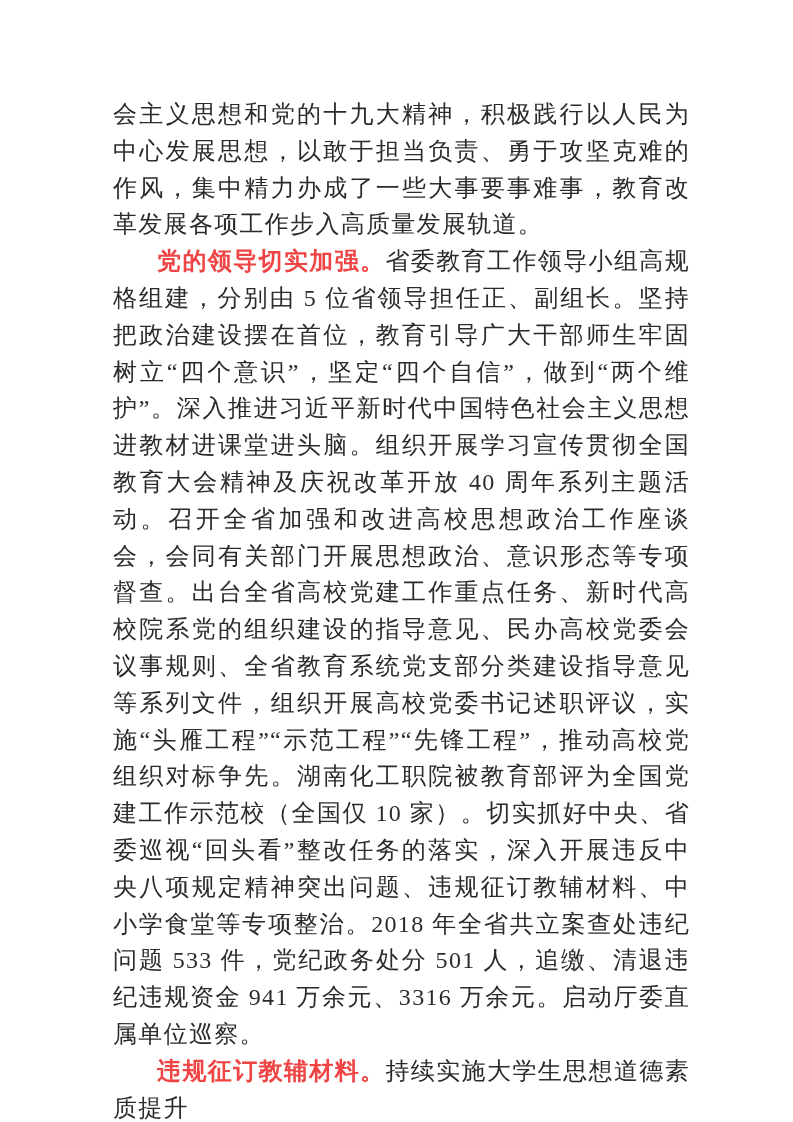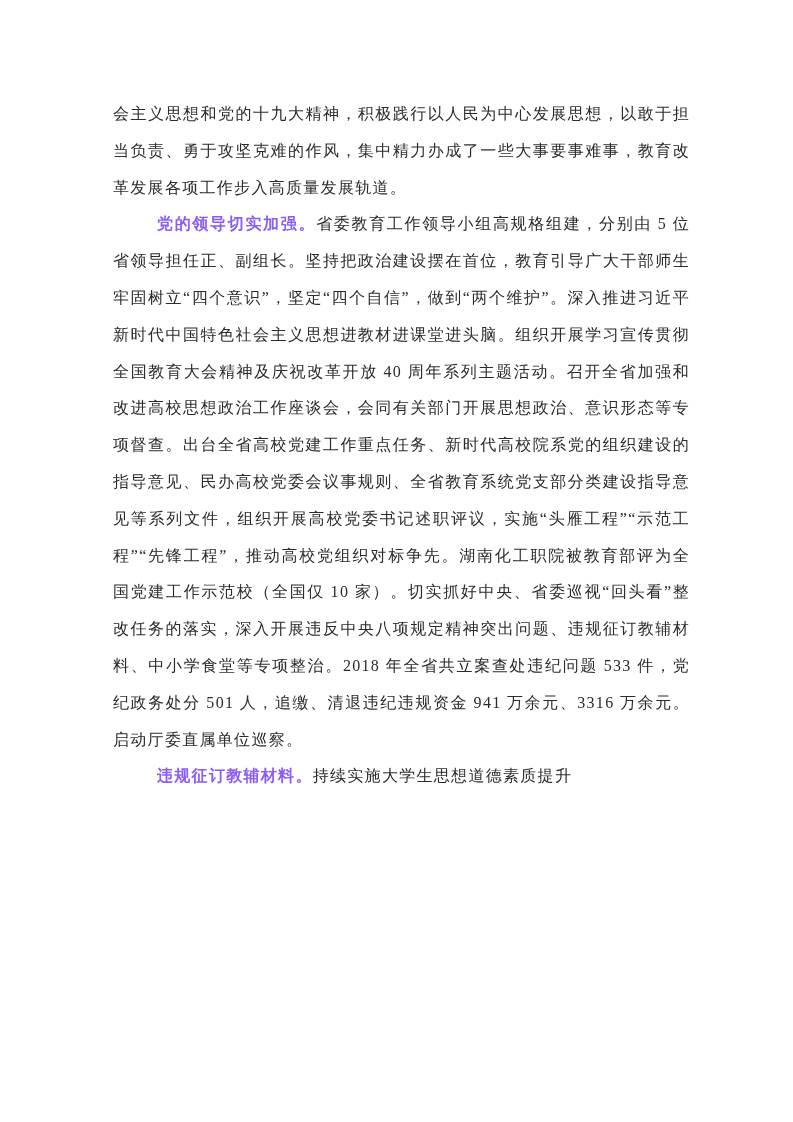--- a/index.html
+++ b/index.html
@@ -13,33 +13,33 @@
     height: 1122px;
     background: #ffffff;
     overflow: hidden;
     box-sizing: border-box;
     padding: 96px 103px 0 113px;
   }
   .doc-text p {
     margin: 0;
     padding: 0;
     font-family: "Liberation Serif", "DejaVu Serif", serif;
-    font-size: 16px;
+    font-size: 24px;
     line-height: 36.8px;
     letter-spacing: 1.3px;
     color: #2b2b2b;
     text-align: justify;
     text-justify: inter-character;
   }
   .doc-text p.indent {
     text-indent: 44px;
   }
   .doc-text .lead {
     font-weight: bold;
-    color: #8b5cf6;
+    color: #ef4444;
     font-family: "Liberation Sans", "DejaVu Sans", sans-serif;
   }
 </style>
 </head>
 <body>
 
 <div class="page">
   <div class="doc-text">
 
     <p><span>会主义思想和党的十九大精神，积极践行以人民为中心发展思想，以敢于担当负责、勇于攻坚克难的作风，集中精力办成了一些大事要事难事，教育改革发展各项工作步入高质量发展轨道。</span></p>

